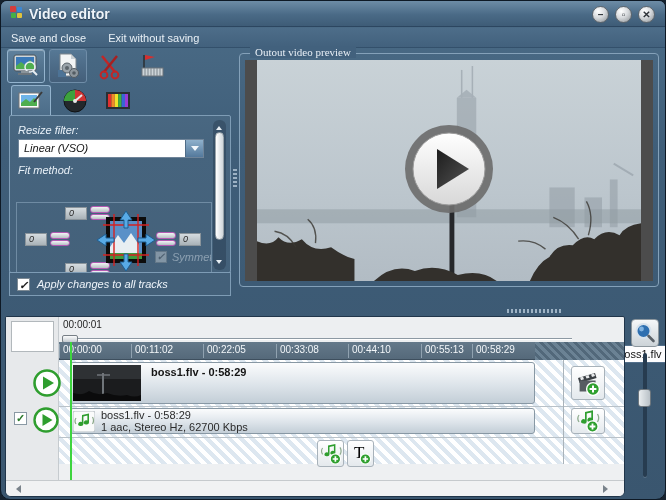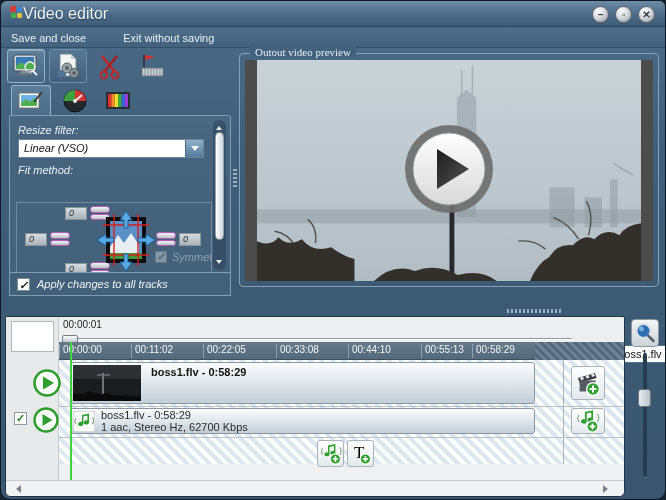--- a/index.html
+++ b/index.html
@@ -5,30 +5,30 @@
 * { margin:0; padding:0; box-sizing:border-box; }
 html,body { width:666px; height:500px; background:#16222e; font-family:"Liberation Sans",sans-serif; }
 .window { position:absolute; left:0; top:0; width:666px; height:500px;
   background:linear-gradient(180deg,#4c6d88 0%,#3f5e79 30%,#3a566f 100%);
   border:1px solid #0e1925; border-radius:7px 7px 10px 10px; overflow:hidden; }
 
 
 .titlebar { position:absolute; left:0; top:0; width:100%; height:26px;
   background:linear-gradient(180deg,#6d8ca6,#4a6a86 55%,#3e5c77);
   display:flex; align-items:center; padding:0 8px; border-bottom:1px solid #2c4burn; border-bottom:1px solid #2c4660; }
-.title-text { color:#eef4f9; font-size:16px; font-weight:normal; text-shadow:0 1px 1px #24384c; }
+.title-text { color:#eef4f9; font-size:14px; font-weight:bold; margin-left:6px; text-shadow:0 1px 1px #24384c; }
 .winbtns { position:absolute; right:10px; top:5px; display:flex; gap:6px; }
 .winbtn { width:17px; height:17px; border-radius:50%;
   background:radial-gradient(circle at 35% 28%,#ffffff,#d7dadd 45%,#9fa4a8 85%,#85898d);
   border:1px solid #5f666c; color:#2e3338; font-size:10px; font-weight:bold;
   display:flex; align-items:center; justify-content:center; line-height:1; cursor:default; }
 
 
 .menubar { position:absolute; left:0; top:27px; width:100%; height:20px;
-  display:flex; align-items:center; gap:37px; padding:0 10px;
+  display:flex; align-items:center; gap:22px; padding:0 10px;
   background:linear-gradient(180deg,#4d6d89,#42617d); border-bottom:1px solid #33506b; }
 .menu-item { color:#e9f0f6; font-size:11px; cursor:default; }
 
 
 .toolbar { position:absolute; left:6px; top:48px; display:flex; gap:4px; }
 .tool { width:38px; height:34px; display:flex; align-items:center; justify-content:center; border-radius:3px; border:1px solid transparent; }
 .tool.sel { background:linear-gradient(180deg,#5f819d,#48678410); border:1px solid #93b3cd; box-shadow:inset 0 1px 0 rgba(255,255,255,.3); }
 .tool.hov { background:linear-gradient(180deg,#567895,#445f7a); border:1px solid #6f8da8; }
 
 

